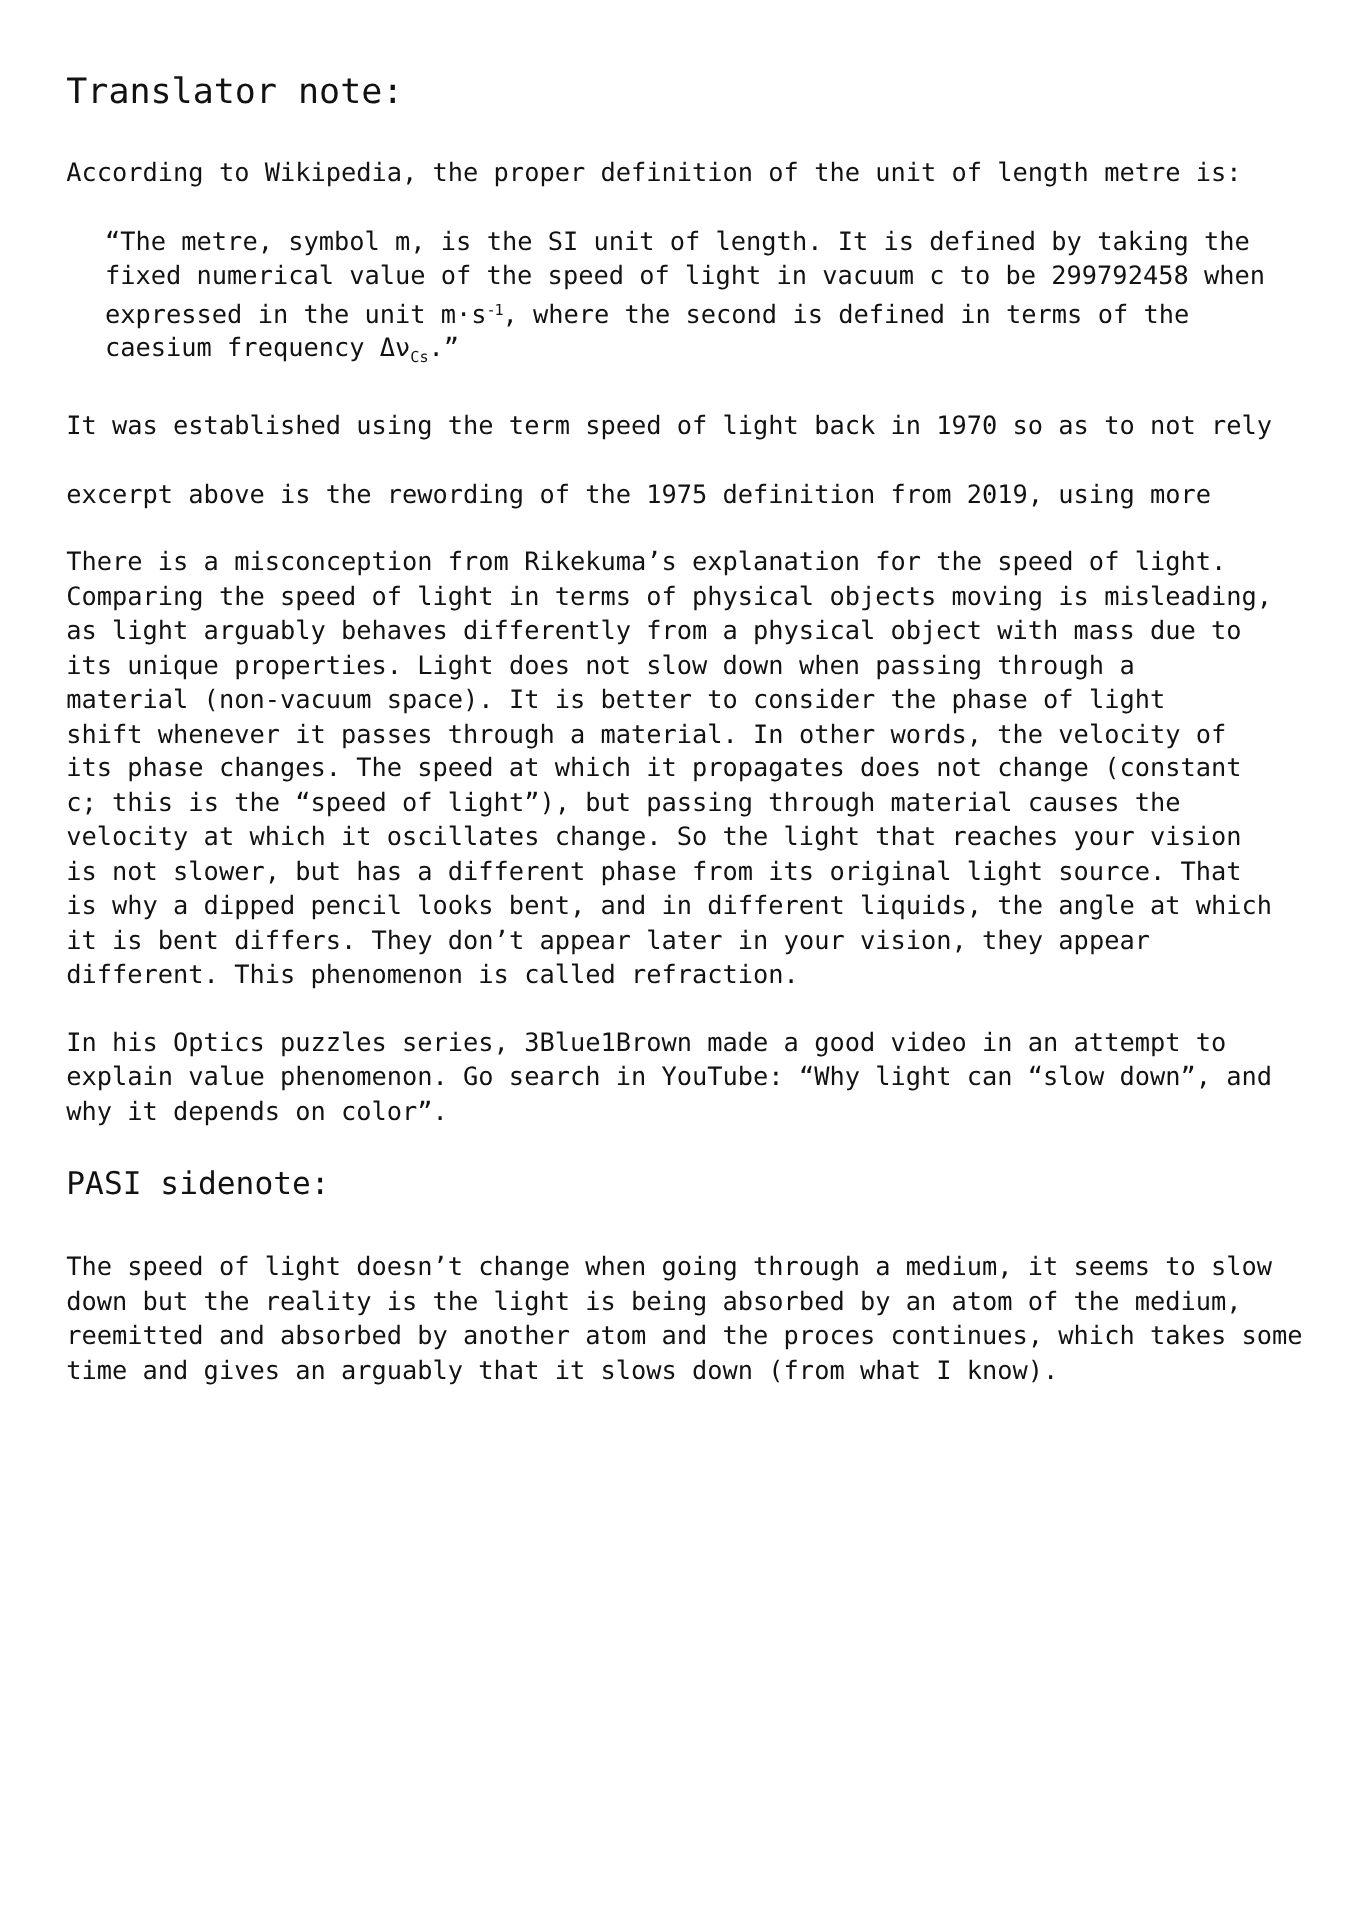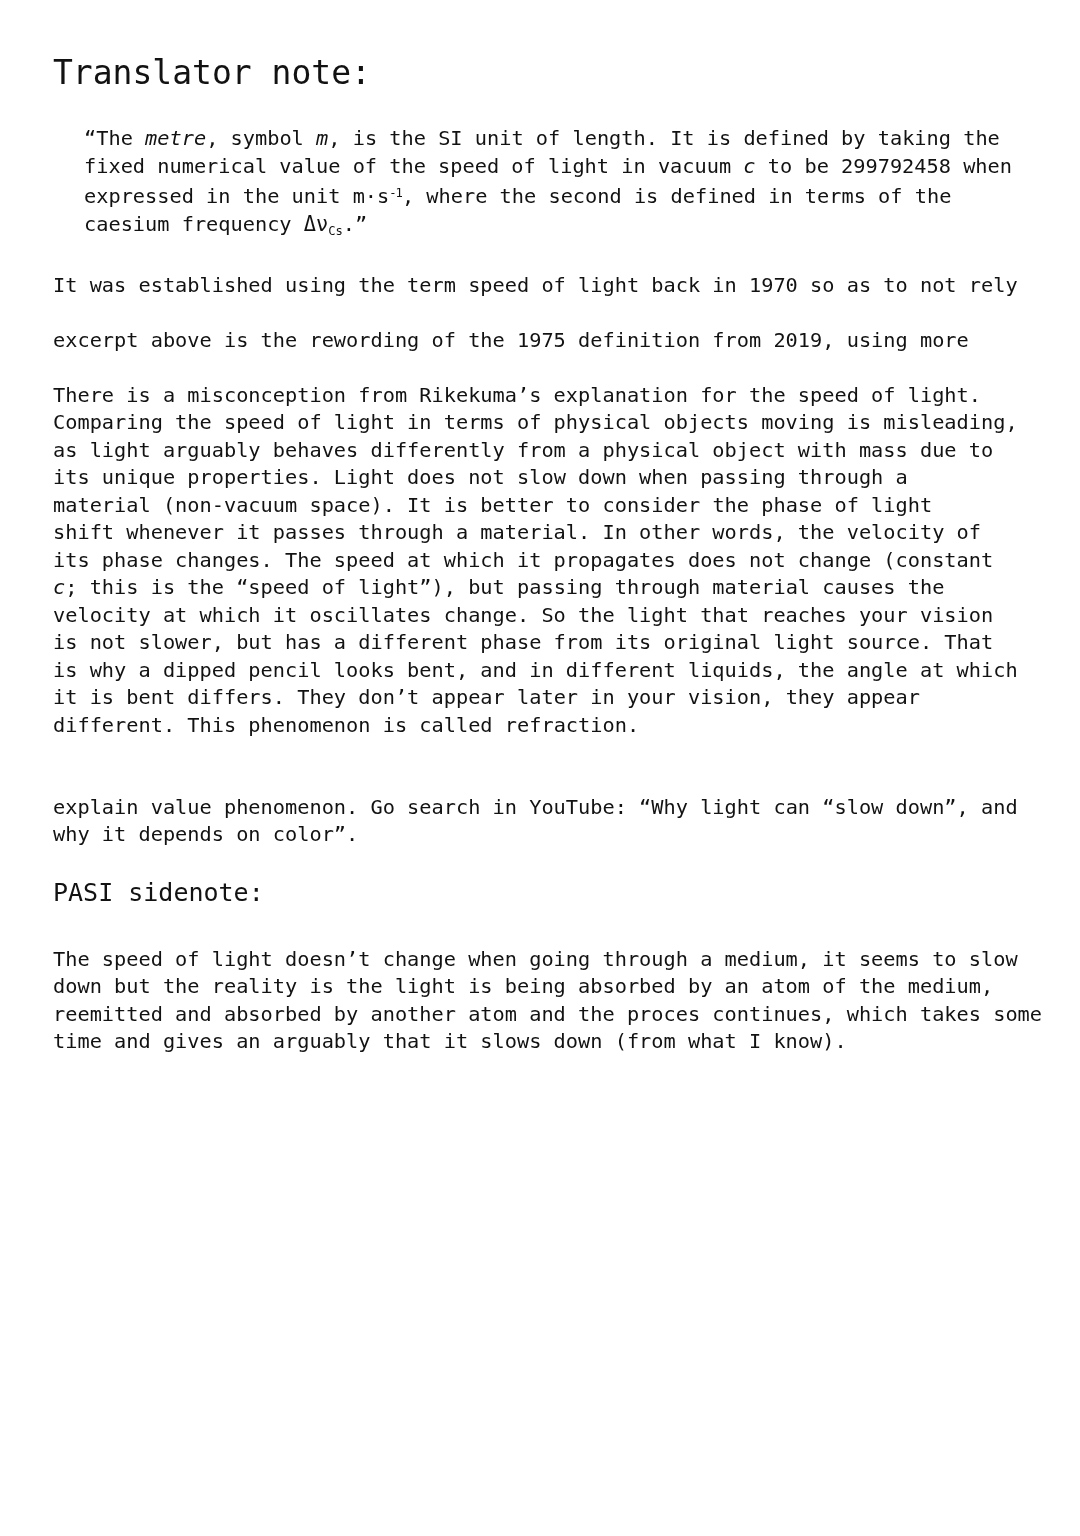--- a/index.html
+++ b/index.html
@@ -11,21 +11,21 @@
     width: 1080px;
     height: 1536px;
     font-family: "DejaVu Sans Mono", "Liberation Mono", monospace;
     color: #121212;
     overflow: hidden;
   }
   .doc {
     padding: 47px 40px 0 53px;
   }
   .doc-title {
-    font-size: 33px;
+    font-size: 28px;
     font-weight: 400;
     line-height: 52px;
     margin: 0 0 26px 0;
     letter-spacing: 0;
   }
   .para {
     font-size: 20.3px;
     line-height: 27.5px;
     margin: 0 0 27px 0;
     white-space: nowrap;
@@ -33,44 +33,45 @@
   .quote {
     margin-left: 31px;
   }
   .section-heading {
     font-size: 25px;
     font-weight: 400;
     line-height: 33px;
     margin: 5px 0 37px 0;
   }
   .b { font-weight: 400; }
-  .i { font-style: italic; }
+  .i { }
   .sup {
     font-size: 0.6em;
     vertical-align: 0.5em;
     letter-spacing: -1px;
   }
   .sub {
     font-size: 0.6em;
     vertical-align: -0.35em;
   }
 </style>
 </head>
 <body>
 
 <div class="doc">
 
   <h1 class="doc-title">Translator note:</h1>
 
+  <p class="para"><span>According to Wikipedia, the proper definition of the unit of length metre is:</span></p>
 
   <p class="para quote"><span>“The </span><span class="i">metre</span><span>, symbol </span><span class="i">m</span><span>, is the SI unit of length. It is defined by taking the</span><br><span>fixed numerical value of the speed of light in vacuum </span><span class="i">c</span><span> to be 299792458 when</span><br><span>expressed in the unit m·s</span><span class="sup">-1</span><span>, where the second is defined in terms of the</span><br><span>caesium frequency Δν</span><span class="sub">Cs</span><span>.”</span></p>
 
   <p class="para"><span>It was established using the term speed of light back in 1970 so as to not rely</span><br><br><span>excerpt above is the rewording of the 1975 definition from 2019, using more</span><br></p>
 
   <p class="para"><span>There is a misconception from Rikekuma’s explanation for the speed of light.</span><br><span>Comparing the speed of light in terms of physical objects moving is misleading,</span><br><span>as light arguably behaves differently from a physical object with mass due to</span><br><span>its unique properties. </span><span class="b">Light does not slow down when passing through a</span><br><span class="b">material (non-vacuum space).</span><span> It is better to consider </span><span class="b">the phase of light</span><br><span class="b">shift whenever it passes through a material.</span><span> In other words, the velocity of</span><br><span>its phase changes. The speed at which it propagates does not change (constant</span><br><span class="i">c</span><span>; this is the “speed of light”), but passing through material causes the</span><br><span>velocity at which it oscillates change. So the light that reaches your vision</span><br><span>is not slower, but has a different phase from its original light source. That</span><br><span>is why a dipped pencil looks bent, and in different liquids, the angle at which</span><br><span>it is bent differs. </span><span class="b">They don’t appear later in your vision, they appear</span><br><span class="b">different.</span><span> This phenomenon is called refraction.</span></p>
 
-  <p class="para"><br><span>explain value phenomenon. Go search in YouTube: </span><span class="b">“Why light can “slow down”, and</span><br><span class="b">why it depends on color”.</span></p>
+  <p class="para"><span>In his Optics puzzles series, 3Blue1Brown made a good video in an attempt to</span><br><span>explain value phenomenon. Go search in YouTube: </span><span class="b">“Why light can “slow down”, and</span><br><span class="b">why it depends on color”.</span></p>
 
   <h2 class="section-heading">PASI sidenote:</h2>
 
   <p class="para"><span>The speed of light doesn’t change when going through a medium, it seems to slow</span><br><span>down but the reality is the light is being absorbed by an atom of the medium,</span><br><span>reemitted and absorbed by another atom and the proces continues, which takes some</span><br><span>time and gives an arguably that it slows down (from what I know).</span></p>
 
 </div>
 
 </body></html>

